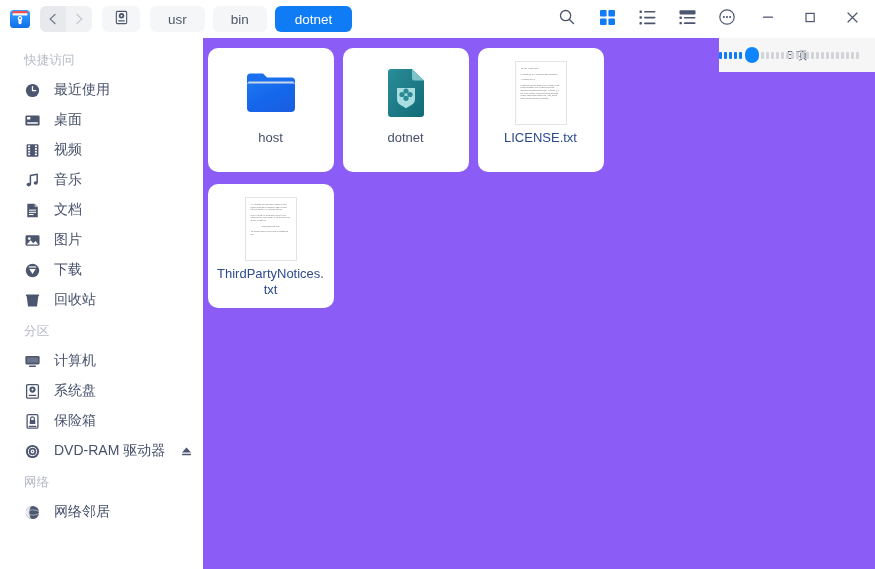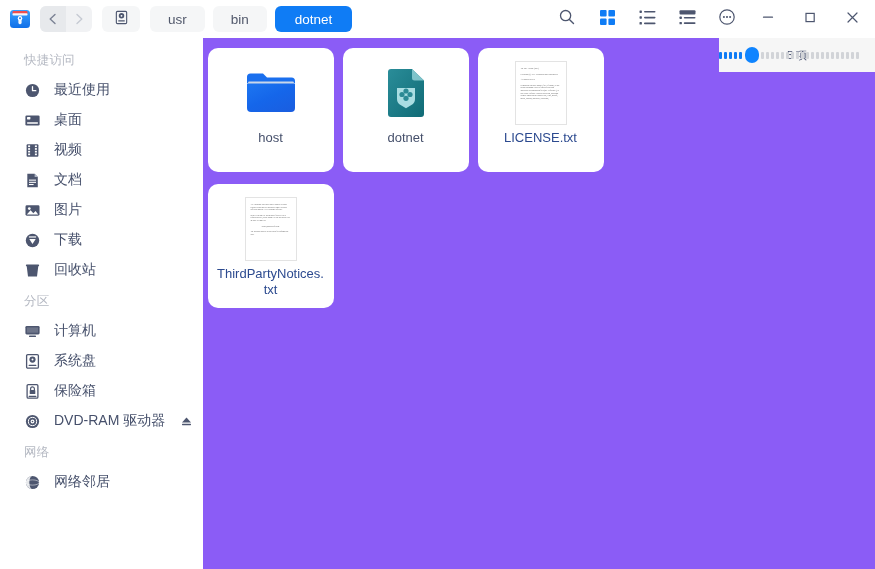--- a/index.html
+++ b/index.html
@@ -293,20 +293,30 @@
             <rect x="4.1" y="11.5" width="2" height="1.7" fill="#ffffff"></rect>
             <rect x="10.9" y="3.4" width="2" height="1.7" fill="#ffffff"></rect>
             <rect x="10.9" y="6.1" width="2" height="1.7" fill="#ffffff"></rect>
             <rect x="10.9" y="8.8" width="2" height="1.7" fill="#ffffff"></rect>
             <rect x="10.9" y="11.5" width="2" height="1.7" fill="#ffffff"></rect>
           </svg>
         </span>
         <span class="sb-label">视频</span>
       </div>
 
+      <div class="sb-item">
+        <span class="sb-ico">
+          <svg width="17" height="17" viewBox="0 0 17 17">
+            <path d="M6.4 12.4 V3.6 L13.2 2.2 V10.8" stroke="#4d566f" stroke-width="1.5" fill="none" stroke-linejoin="round"></path>
+            <ellipse cx="4.8" cy="12.6" rx="2.2" ry="1.8" fill="#4d566f"></ellipse>
+            <ellipse cx="11.7" cy="11" rx="2" ry="1.7" fill="#4d566f"></ellipse>
+          </svg>
+        </span>
+        <span class="sb-label">音乐</span>
+      </div>
 
       <div class="sb-item">
         <span class="sb-ico">
           <svg width="17" height="17" viewBox="0 0 17 17">
             <path d="M3.3 1.8 H10.6 L13.8 5 V15.2 H3.3 Z" fill="#4d566f"></path>
             <path d="M10.6 1.8 V5 H13.8 Z" fill="#aeb5c4"></path>
             <rect x="5" y="7.6" width="7" height="1.05" fill="#ffffff"></rect>
             <rect x="5" y="9.8" width="7" height="1.05" fill="#ffffff"></rect>
             <rect x="5" y="12" width="4.6" height="1.05" fill="#ffffff"></rect>
           </svg>

